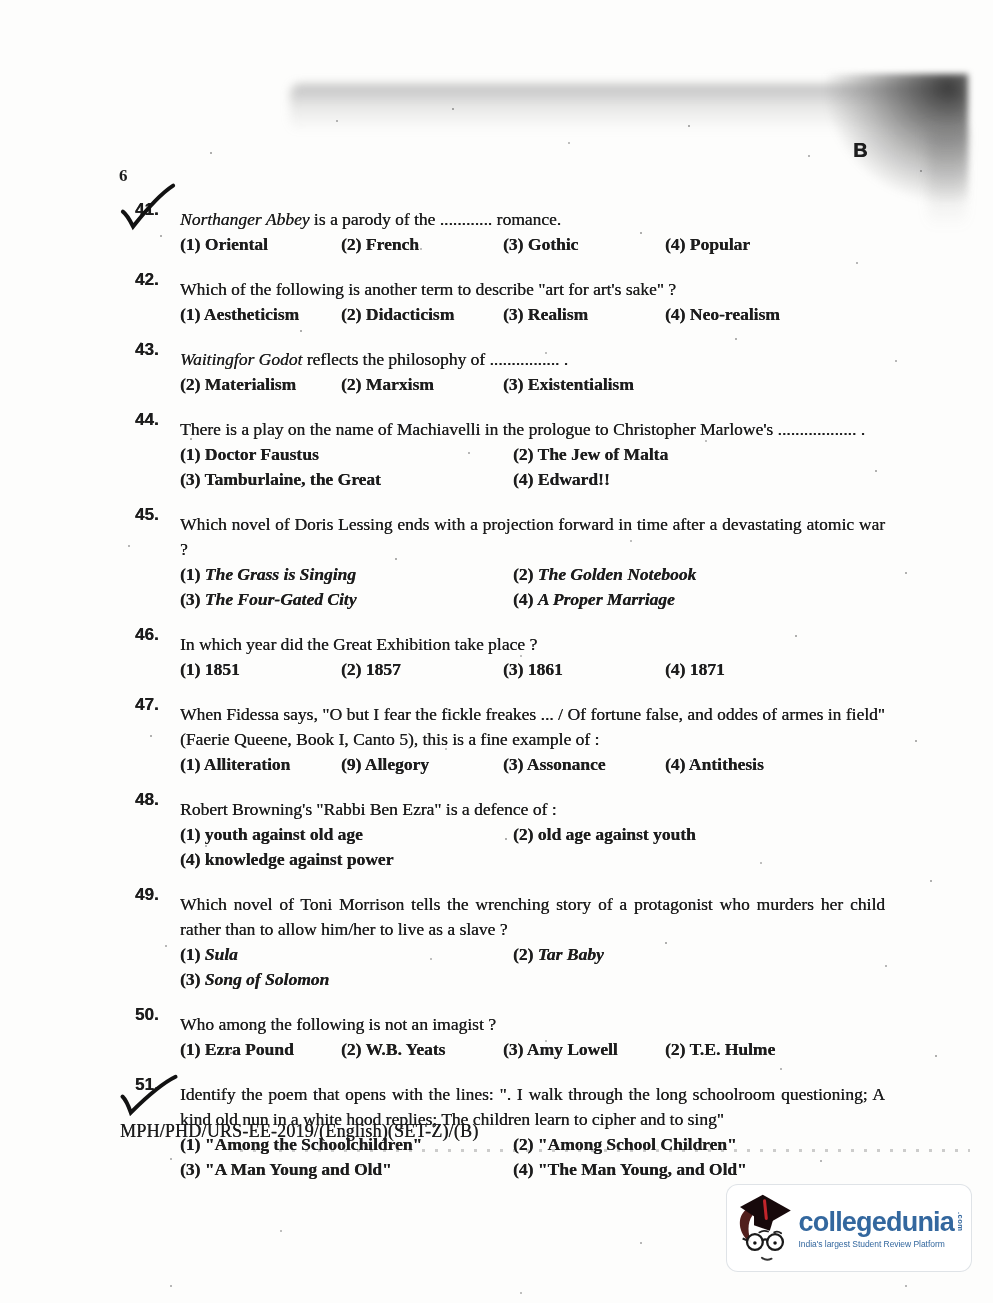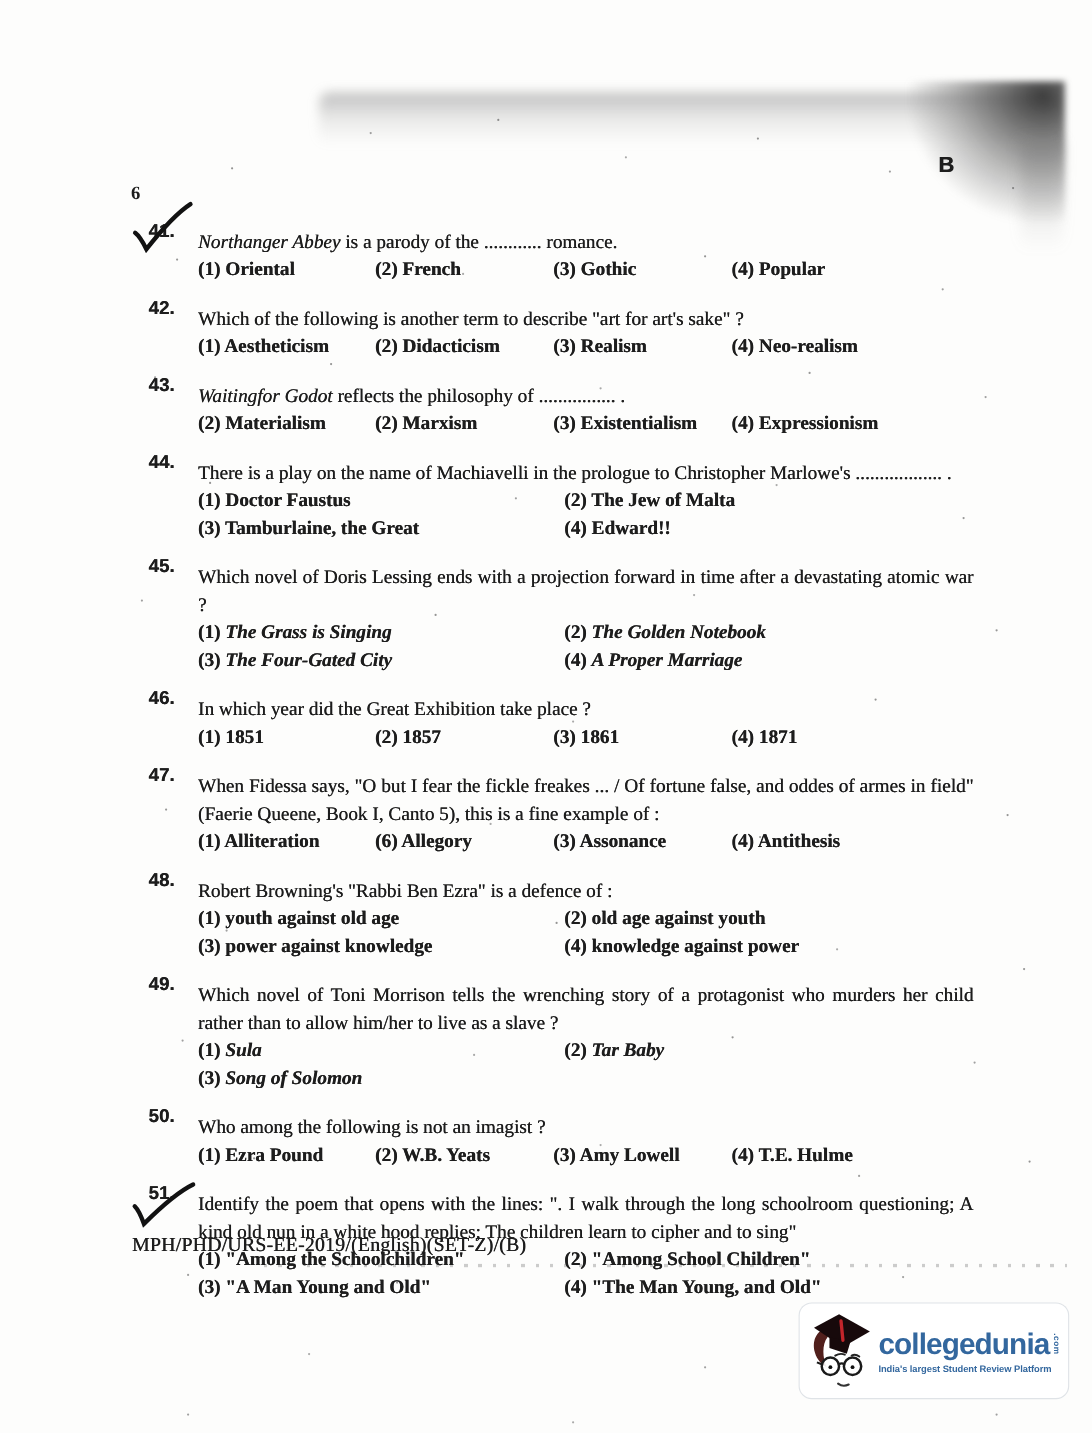--- a/index.html
+++ b/index.html
@@ -109,21 +109,21 @@
   .brand{
     font-family:"Liberation Sans",sans-serif;font-weight:700;
     font-size:27px;letter-spacing:-.8px;color:var(--brand-color);line-height:30px;
   }
   .brand-com{
     font-family:"Liberation Sans",sans-serif;font-weight:700;
     writing-mode:vertical-rl;font-size:7.5px;letter-spacing:.5px;
     color:var(--brand-color);margin-left:2px;margin-top:5px;
   }
   .tagline{
-    font-family:"Liberation Sans",sans-serif;font-weight:700;
+    font-family:"Liberation Sans",sans-serif;font-weight:400;
     font-size:8.5px;letter-spacing:-.05px;color:var(--brand-color);margin-top:2px;
   }
 </style>
 </head>
 <body>
 
 <div class="page">
 
   <div class="scan-band"></div>
   <div class="scan-corner"></div>
@@ -165,21 +165,20 @@
   </div>
       <div class="question">
 
     <div class="qnum">43.</div>
     <div class="qbody">
       <p class="stem"><em>Waitingfor Godot</em><span> reflects the philosophy of ................ .</span></p>
       <div class="options cols4">
             <span class="opt"><span>(2) Materialism</span></span>
             <span class="opt"><span>(2) Marxism</span></span>
             <span class="opt"><span>(3) Existentialism</span></span>
-            <span class="opt"><span>(4) Expressionism</span></span>
           </div>
     </div>
   </div>
       <div class="question">
 
     <div class="qnum">44.</div>
     <div class="qbody">
       <p class="stem justify"><span>There is a play on the name of Machiavelli in the prologue to Christopher Marlowe's .................. .</span></p>
       <div class="options cols2">
             <span class="opt"><span>(1) Doctor Faustus</span></span>
@@ -215,35 +214,34 @@
           </div>
     </div>
   </div>
       <div class="question">
 
     <div class="qnum">47.</div>
     <div class="qbody">
       <p class="stem justify"><span>When Fidessa says, "O but I fear the fickle freakes ... / Of fortune false, and oddes of armes in field" (Faerie Queene, Book I, Canto 5), this is a fine example of :</span></p>
       <div class="options cols4">
             <span class="opt"><span>(1) Alliteration</span></span>
-            <span class="opt"><span>(6) Allegory</span></span>
+            <span class="opt"><span>(9) Allegory</span></span>
             <span class="opt"><span>(3) Assonance</span></span>
             <span class="opt"><span>(4) Antithesis</span></span>
           </div>
     </div>
   </div>
       <div class="question">
 
     <div class="qnum">48.</div>
     <div class="qbody">
       <p class="stem"><span>Robert Browning's "Rabbi Ben Ezra" is a defence of :</span></p>
       <div class="options cols2">
             <span class="opt"><span>(1) youth against old age</span></span>
             <span class="opt"><span>(2) old age against youth</span></span>
-            <span class="opt"><span>(3) power against knowledge</span></span>
             <span class="opt"><span>(4) knowledge against power</span></span>
           </div>
     </div>
   </div>
       <div class="question">
 
     <div class="qnum">49.</div>
     <div class="qbody">
       <p class="stem justify"><span>Which novel of Toni Morrison tells the wrenching story of a protagonist who murders her child rather than to allow him/her to live as a slave ?</span></p>
       <div class="options cols2">
@@ -255,21 +253,21 @@
   </div>
       <div class="question">
 
     <div class="qnum">50.</div>
     <div class="qbody">
       <p class="stem"><span>Who among the following is not an imagist ?</span></p>
       <div class="options cols4">
             <span class="opt"><span>(1) Ezra Pound</span></span>
             <span class="opt"><span>(2) W.B. Yeats</span></span>
             <span class="opt"><span>(3) Amy Lowell</span></span>
-            <span class="opt"><span>(4) T.E. Hulme</span></span>
+            <span class="opt"><span>(2) T.E. Hulme</span></span>
           </div>
     </div>
   </div>
       <div class="question marked">
     <svg class="checkmark" width="60" height="54" viewBox="0 0 64 58">
       <path d="M5 34 C9 37 13 44 16 50 C27 36 45 15 59 6" fill="none" stroke="#121212" stroke-width="4.3" stroke-linecap="round"></path>
     </svg>
     <div class="qnum">51.</div>
     <div class="qbody">
       <p class="stem justify"><span>Identify the poem that opens with the lines: ". I walk through the long schoolroom questioning; A kind old nun in a white hood replies; The children learn to cipher and to sing"</span></p>

